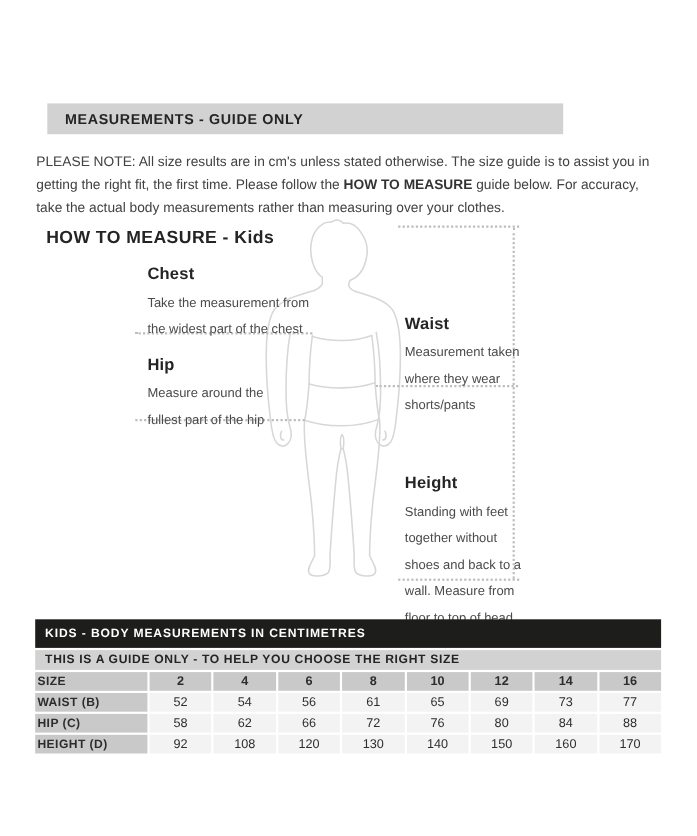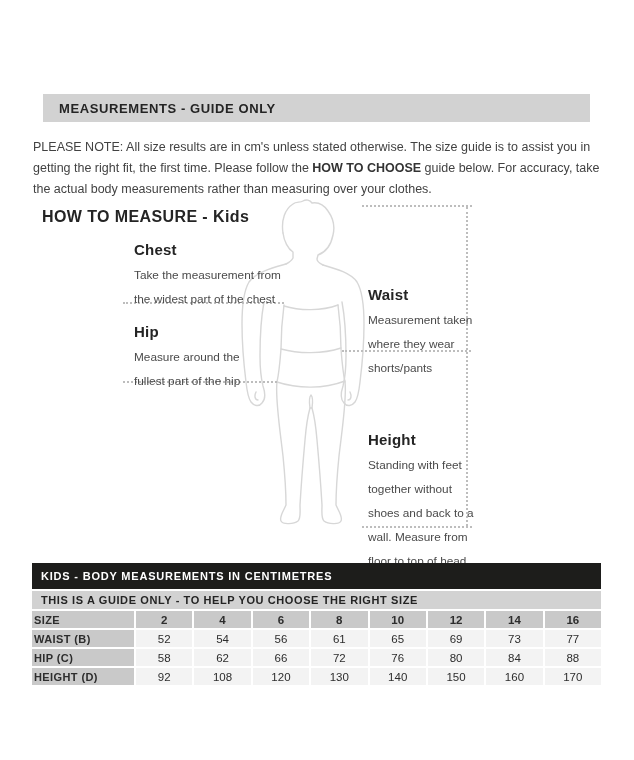--- a/index.html
+++ b/index.html
@@ -17,21 +17,21 @@
     color:#241f21; line-height:1; white-space:nowrap;
   }
   .logo-main .reg { font-size:12px; vertical-align:top; position:relative; top:-1px; font-weight:bold; }
   .logo-sub {
     text-align:right; font-size:12px; font-weight:bold; letter-spacing:4.5px;
     color:#241f21; margin-top:1px; padding-right:8px;
   }
 
   
   .title-bar {
-    position:absolute; left:43px; top:94px; width:547px; height:28px;
+    position:absolute; left:43px; top:94px; width:469px; height:28px;
     background:#d2d2d2; display:flex; align-items:center; padding-left:16px;
     font-size:13px; font-weight:bold; letter-spacing:0.6px; color:#242424;
   }
 
   
   .note {
     position:absolute; left:33px; top:137px; width:572px;
     font-size:12.5px; line-height:21px; color:#424242;
   }
   .note b { color:#333; }
@@ -78,21 +78,21 @@
 </head>
 <body>
 
 <div class="page">
 
 
   <div class="title-bar">
     <span>MEASUREMENTS - GUIDE ONLY</span>
   </div>
 
-  <p class="note"><span>PLEASE NOTE:  All size results are in cm's unless stated otherwise. The size guide is to assist you in getting the right fit, the first time. Please follow the </span><b>HOW TO CHOOSE</b><span> guide below. For accuracy, take the actual body measurements rather than measuring over your clothes.</span></p>
+  <p class="note"><span>PLEASE NOTE:  All size results are in cm's unless stated otherwise. The size guide is to assist you in getting the right fit, the first time. Please follow the </span><b>HOW TO MEASURE</b><span> guide below. For accuracy, take the actual body measurements rather than measuring over your clothes.</span></p>
 
   <h2 class="htm-title">HOW TO MEASURE - Kids</h2>
 
   <svg class="figure-svg" width="250" height="340" viewBox="225 196 250 340">
 
     <path d="M 283 233 C 281 220 285 209 293 204 C 296 201 300 203 303 201 C 306 199 310 200 312 203 C 318 202 324 205 328 211 C 333 218 335 227 333 235 C 331 245 326 252 318 255 L 317 259 C 317 261 319 263 323 265"></path>
     <path d="M 283 233 C 284 241 288 249 293 252 L 293 258 C 292 260 290 262 286 264"></path>
 
     <path d="M 286 264 C 272 268 256 272 249 282 C 243 292 242 308 242 324 C 242 344 244 366 246 382 C 247 391 248 398 251 402 C 254 406 259 407 262 403 C 266 399 265 392 263 386 C 261 378 260 368 260 356 C 260 338 261 318 264 302"></path>
     <path d="M 323 265 C 337 269 351 273 357 282 C 363 292 364 308 364 324 C 364 344 362 366 360 382 C 359 391 358 398 355 402 C 352 406 347 407 344 403 C 340 399 341 392 343 386 C 345 378 346 368 346 356 C 346 338 345 318 342 302"></path>

